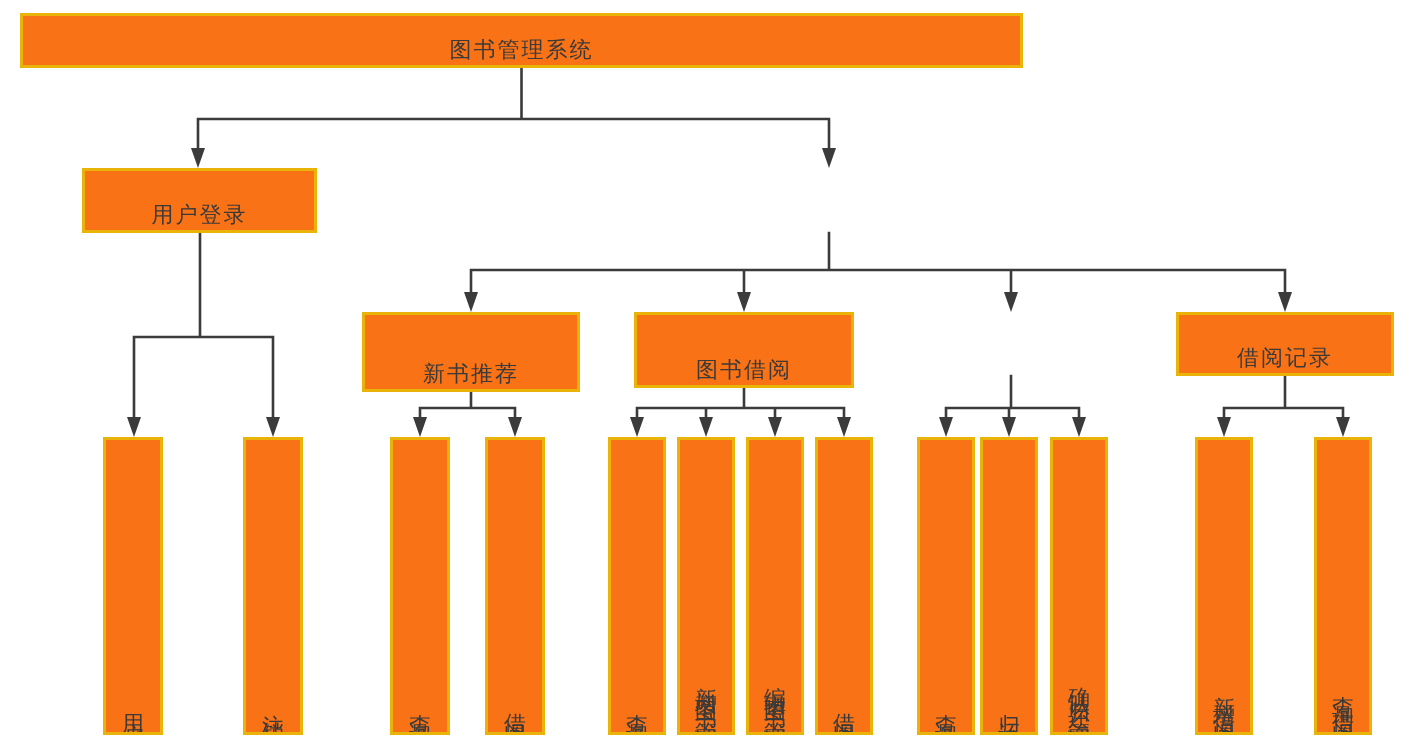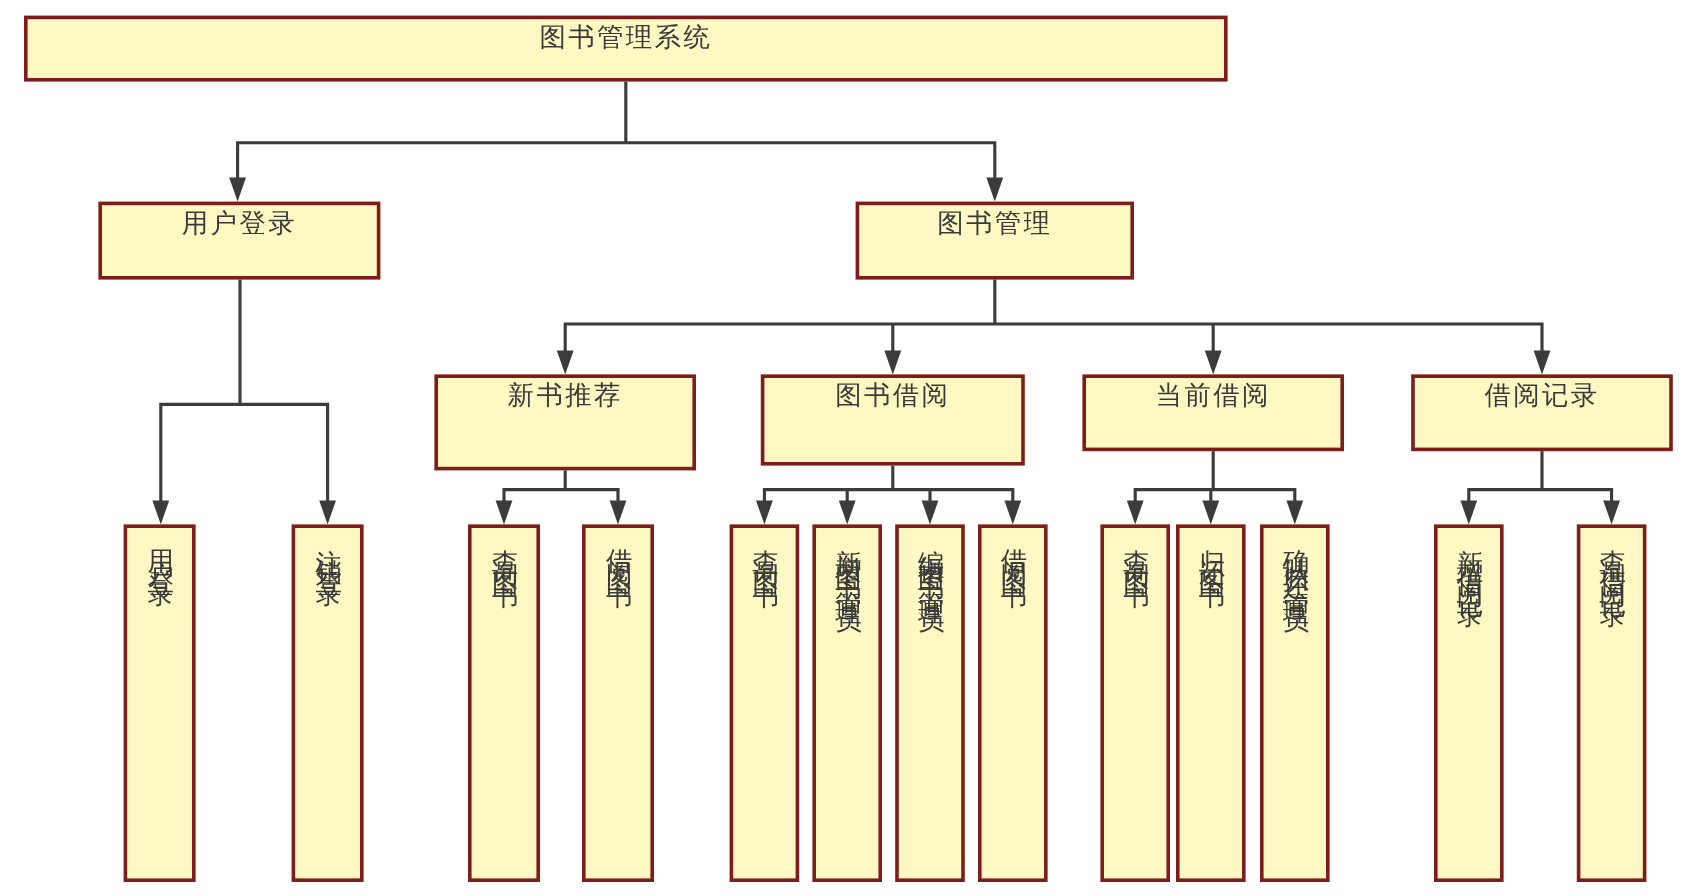--- a/index.html
+++ b/index.html
@@ -13,25 +13,25 @@
   }
   .connectors {
     position: absolute;
     left: 0; top: 0;
     width: 1405px; height: 747px;
     z-index: 1;
   }
   .box {
     position: absolute;
     box-sizing: border-box;
-    background: #fef9c3;
-    border: 3px solid #7f1d1d;
+    background: #f97316;
+    border: 3px solid #eab308;
     color: #3a3a3a;
     display: flex;
-    align-items: flex-start;
+    align-items: flex-end;
     justify-content: center;
     z-index: 2;
     overflow: hidden;
   }
   .box.h { font-size: 22px; letter-spacing: 2px; white-space: nowrap; }
   .box.root { font-size: 22px; letter-spacing: 2px; }
   .vtext {
     writing-mode: vertical-rl;
     text-orientation: mixed;
     font-size: 22px;
@@ -98,32 +98,26 @@
     </g>
   </svg>
 
   <div class="box root" style="left:20px; top:13px; width:1003px; height:55px">
     <span>图书管理系统</span>
   </div>
 
   <div class="box h" style="left:82px; top:168px; width:235px; height:65px">
     <span>用户登录</span>
   </div>
-  <div class="box h" style="left:713px; top:168px; width:232px; height:65px">
-    <span>图书管理</span>
-  </div>
 
   <div class="box h" style="left:362px; top:312px; width:218px; height:80px">
     <span>新书推荐</span>
   </div>
   <div class="box h" style="left:634px; top:312px; width:220px; height:76px">
     <span>图书借阅</span>
-  </div>
-  <div class="box h" style="left:902px; top:312px; width:218px; height:64px">
-    <span>当前借阅</span>
   </div>
   <div class="box h" style="left:1176px; top:312px; width:218px; height:64px">
     <span>借阅记录</span>
   </div>
 
   <div class="box" style="left:103px; top:437px; width:60px; height:298px">
     <span class="vtext">用户登录</span>
   </div>
   <div class="box" style="left:243px; top:437px; width:60px; height:298px">
     <span class="vtext">注销登录</span>

